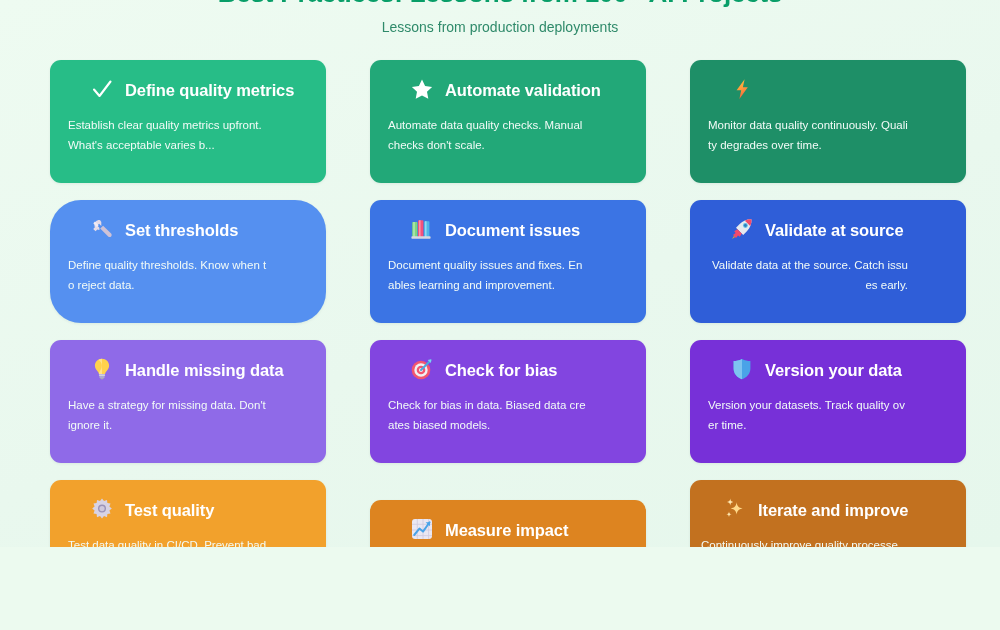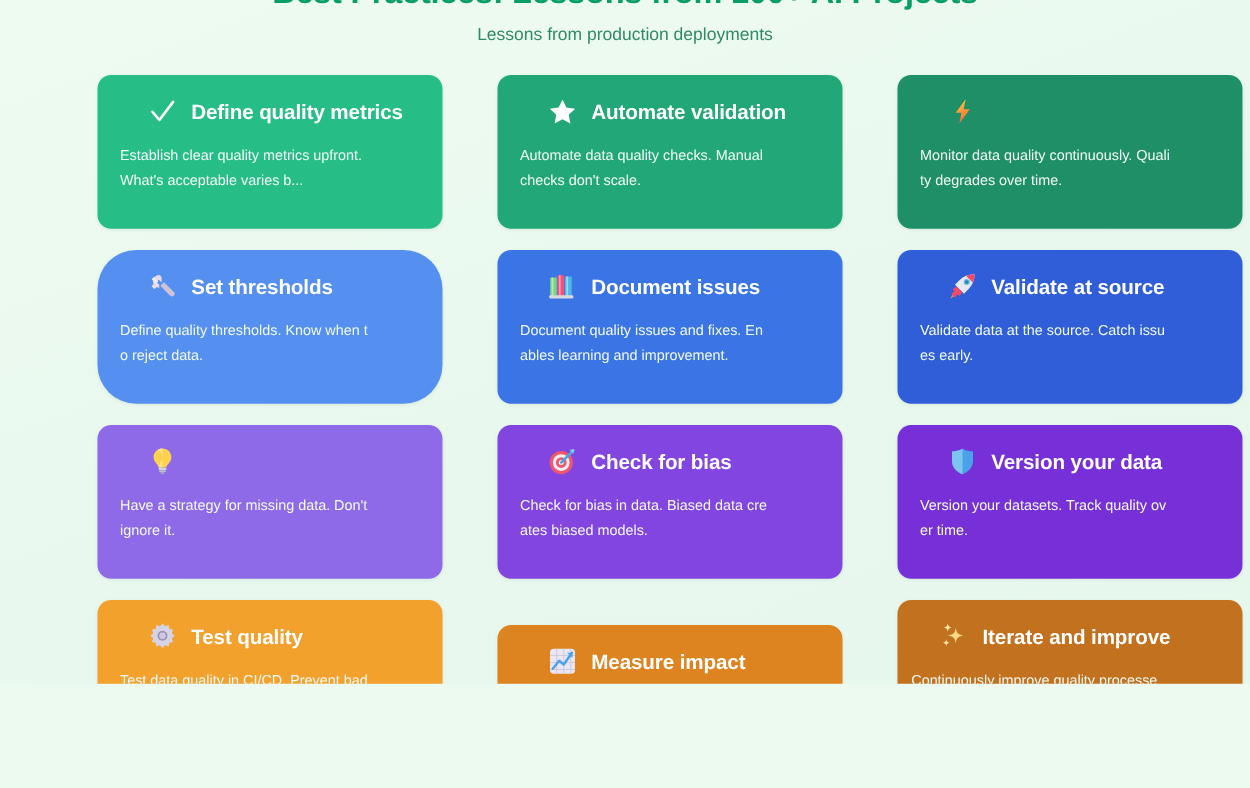--- a/index.html
+++ b/index.html
@@ -45,21 +45,21 @@
     margin-top: 10px;
     font-size: 14px;
     color: #2f8a6a;
     line-height: 18px;
     white-space: nowrap;
   }
 
   
   .grid {
     position: absolute;
-    left: 78px;
+    left: 50px;
     top: 60px;
     width: 916px;
     display: grid;
     grid-template-columns: repeat(3, 276px);
     grid-auto-rows: 123px;
     column-gap: 44px;
     row-gap: 17px;
   }
 
   .card {
@@ -109,21 +109,21 @@
     word-break: break-all;
     overflow-wrap: anywhere;
   }
 
   
   .c-green-1 { background: #27bd87; }
   .c-green-2 { background: #22a878; }
   .c-green-3 { background: #1e8f67; }
   .c-blue-1  { background: #5590f0; border-radius: 31px; }
   .c-blue-2  { background: #3b74e4; }
-  .c-blue-3  { background: #2f5ed8; }
+  .c-blue-3  { background: #2f5ed8; text-align: right; }
   .c-purple-1 { background: #8f6ae8; }
   .c-purple-2 { background: #8245e0; }
   .c-purple-3 { background: #7730d8; }
   .c-orange-1 { background: #f2a12c; }
   .c-orange-2 { background: #dd8420; margin-top: 20px; }
   .c-orange-3 { background: #c2711f; padding-left: 11px; }
 </style>
 </head>
 <body>
 
@@ -231,20 +231,21 @@
       <div class="card-head">
         <span class="card-icon">
           <svg width="24" height="24" viewBox="0 0 24 24" aria-hidden="true">
             <path d="M12 1.8 C7.9 1.8 4.9 4.8 4.9 8.6 C4.9 11.4 6.5 13.2 7.7 14.6 C8.5 15.5 8.9 16.2 8.9 17.0 L15.1 17.0 C15.1 16.2 15.5 15.5 16.3 14.6 C17.5 13.2 19.1 11.4 19.1 8.6 C19.1 4.8 16.1 1.8 12 1.8 Z" fill="#ffd24d"></path>
             <path d="M12 1.8 C10.6 1.8 9.4 2.2 8.4 2.9 C10.4 3.9 11.8 6.0 11.8 8.6 C11.8 11.4 10.5 13.2 9.6 14.6 C9.0 15.5 8.9 16.2 8.9 17.0 L12 17.0 Z" fill="#ffe28a"></path>
             <rect x="8.9" y="17.2" width="6.2" height="1.7" rx="0.6" fill="#cfd3dc"></rect>
             <rect x="9.3" y="19.2" width="5.4" height="1.5" rx="0.6" fill="#b9bec9"></rect>
             <path d="M10.2 21.0 L13.8 21.0 C13.4 22.0 12.8 22.4 12 22.4 C11.2 22.4 10.6 22.0 10.2 21.0 Z" fill="#a6abb7"></path>
           </svg>
         </span>
+        <span class="card-title">Handle missing data</span>
       </div>
       <div class="card-body">Have a strategy for missing data. Don't ignore it.</div>
     </div>
 
     <div class="card c-purple-2">
       <div class="card-head">
         <span class="card-icon">
           <svg width="24" height="24" viewBox="0 0 24 24" aria-hidden="true">
             <circle cx="11.0" cy="13.0" r="9.3" fill="#f2566e"></circle>
             <circle cx="11.0" cy="13.0" r="6.7" fill="#f0f0f3"></circle>

